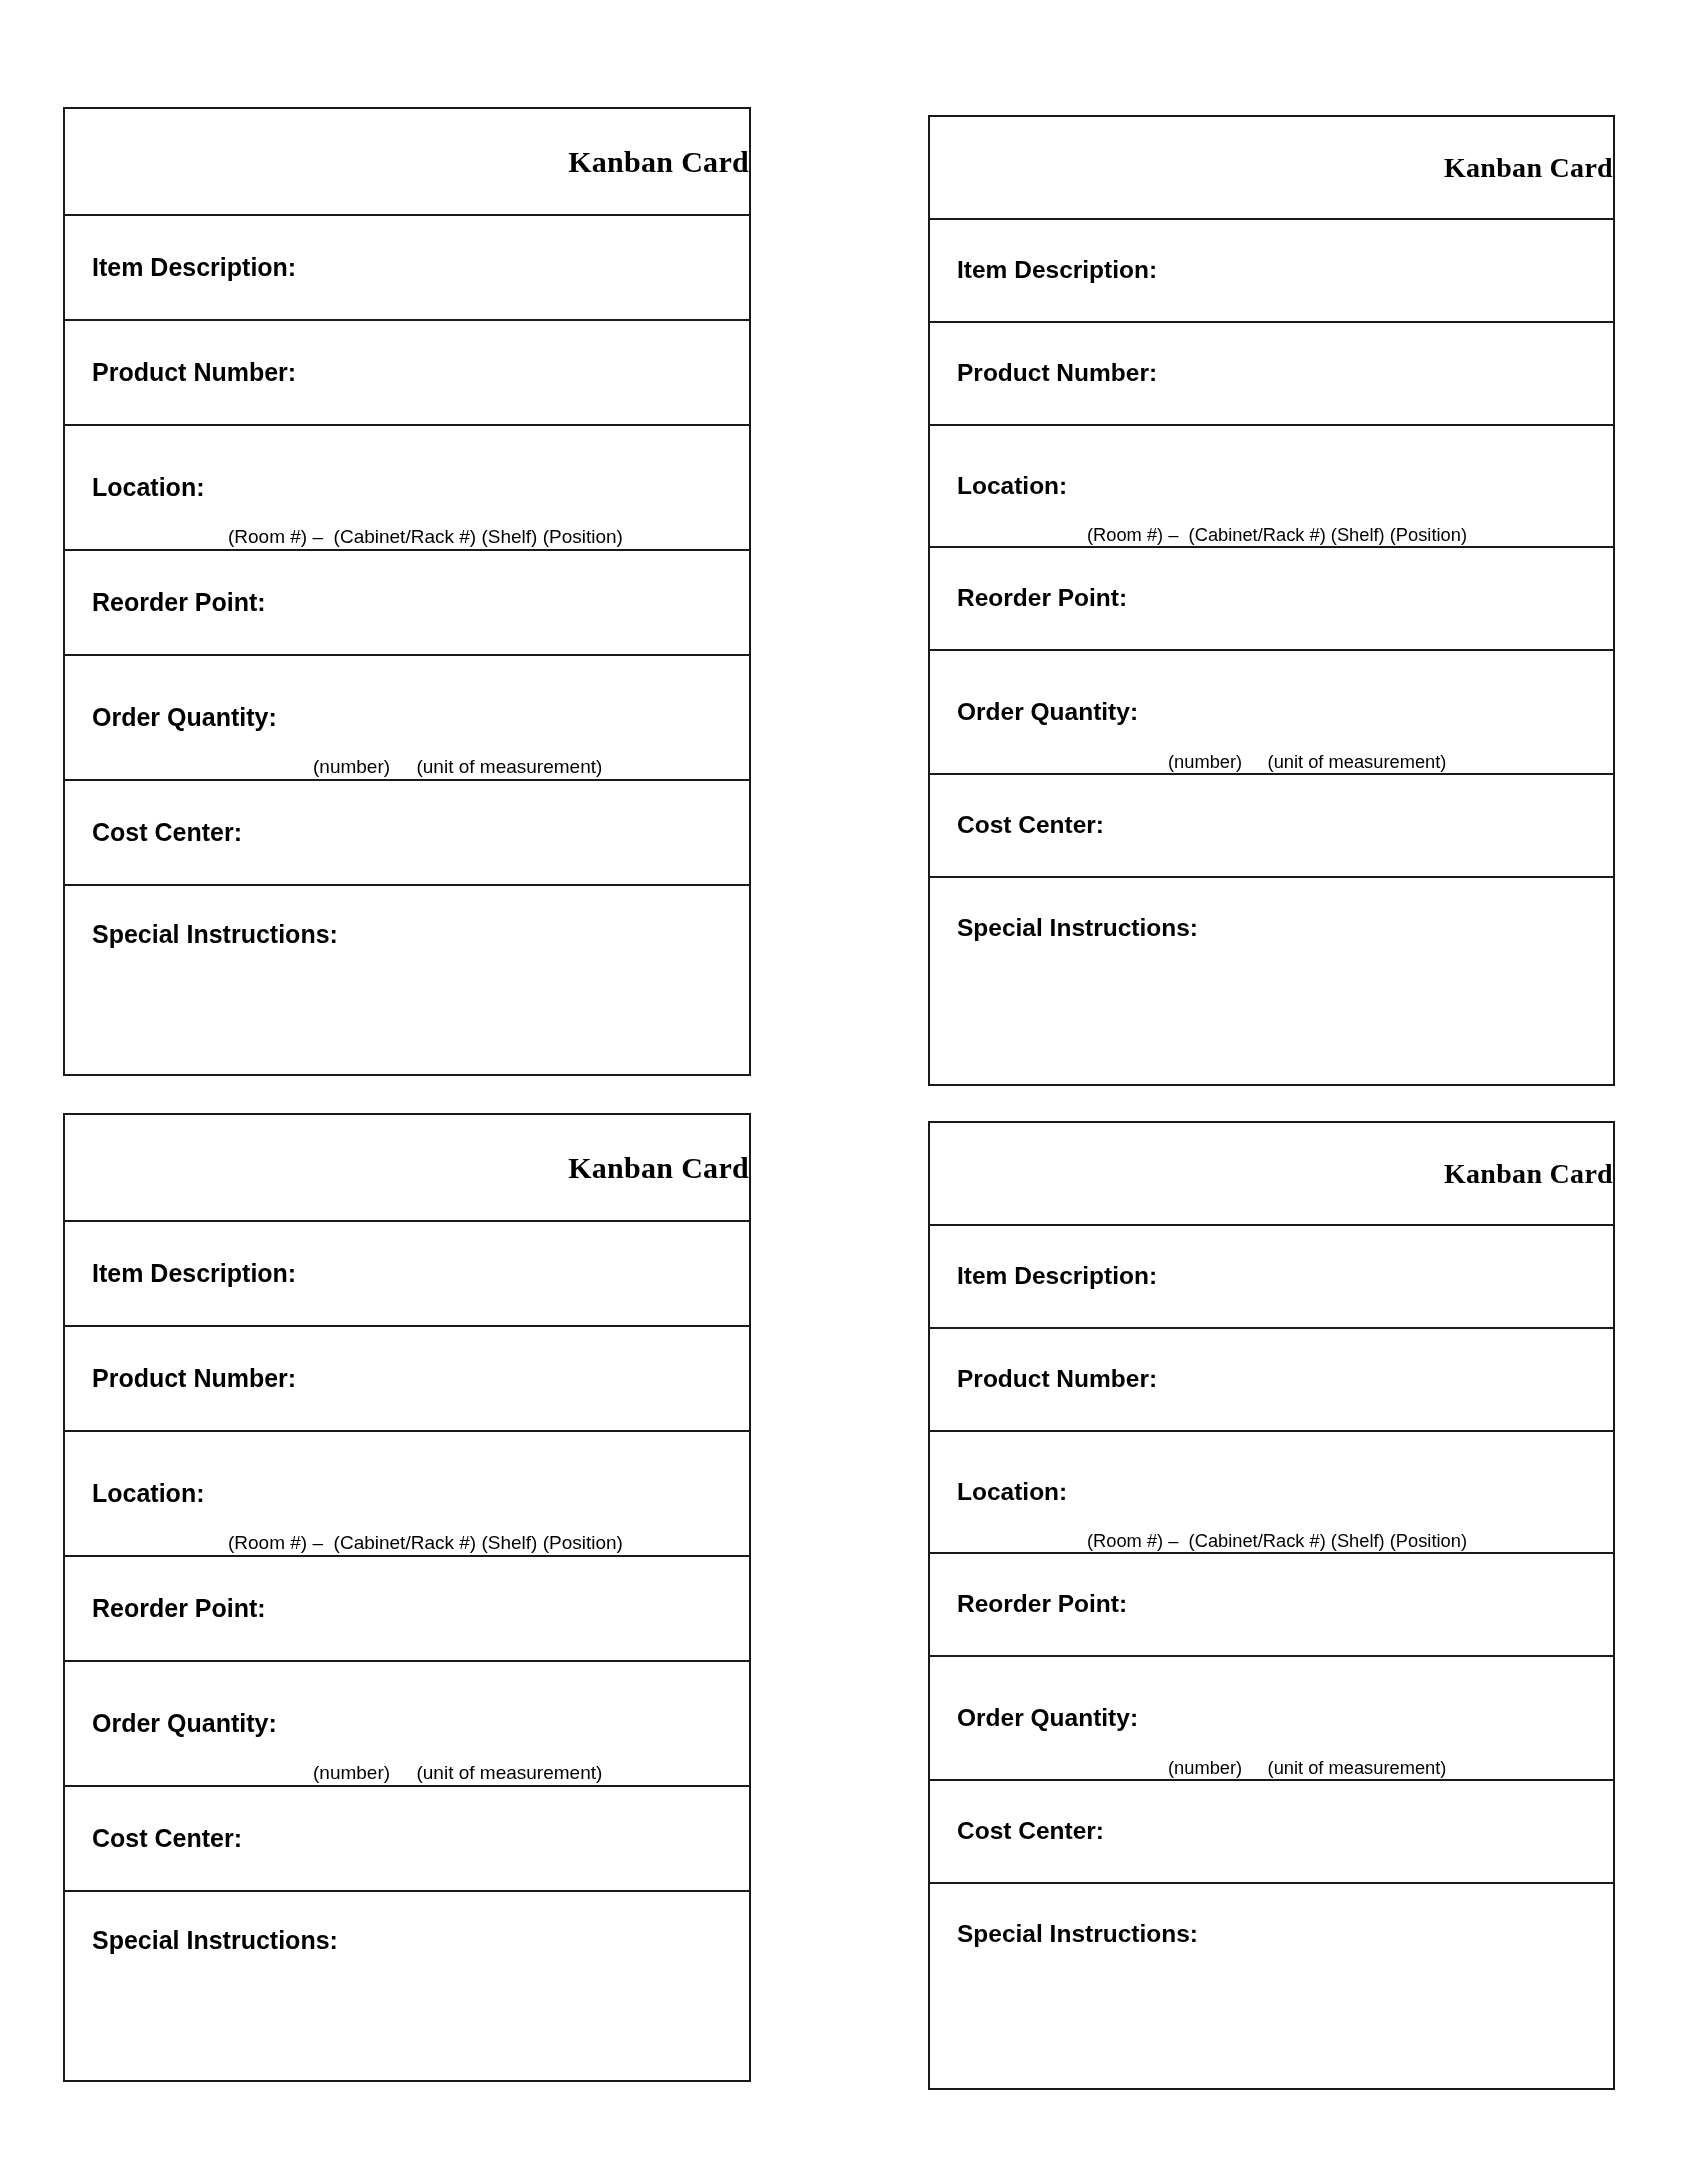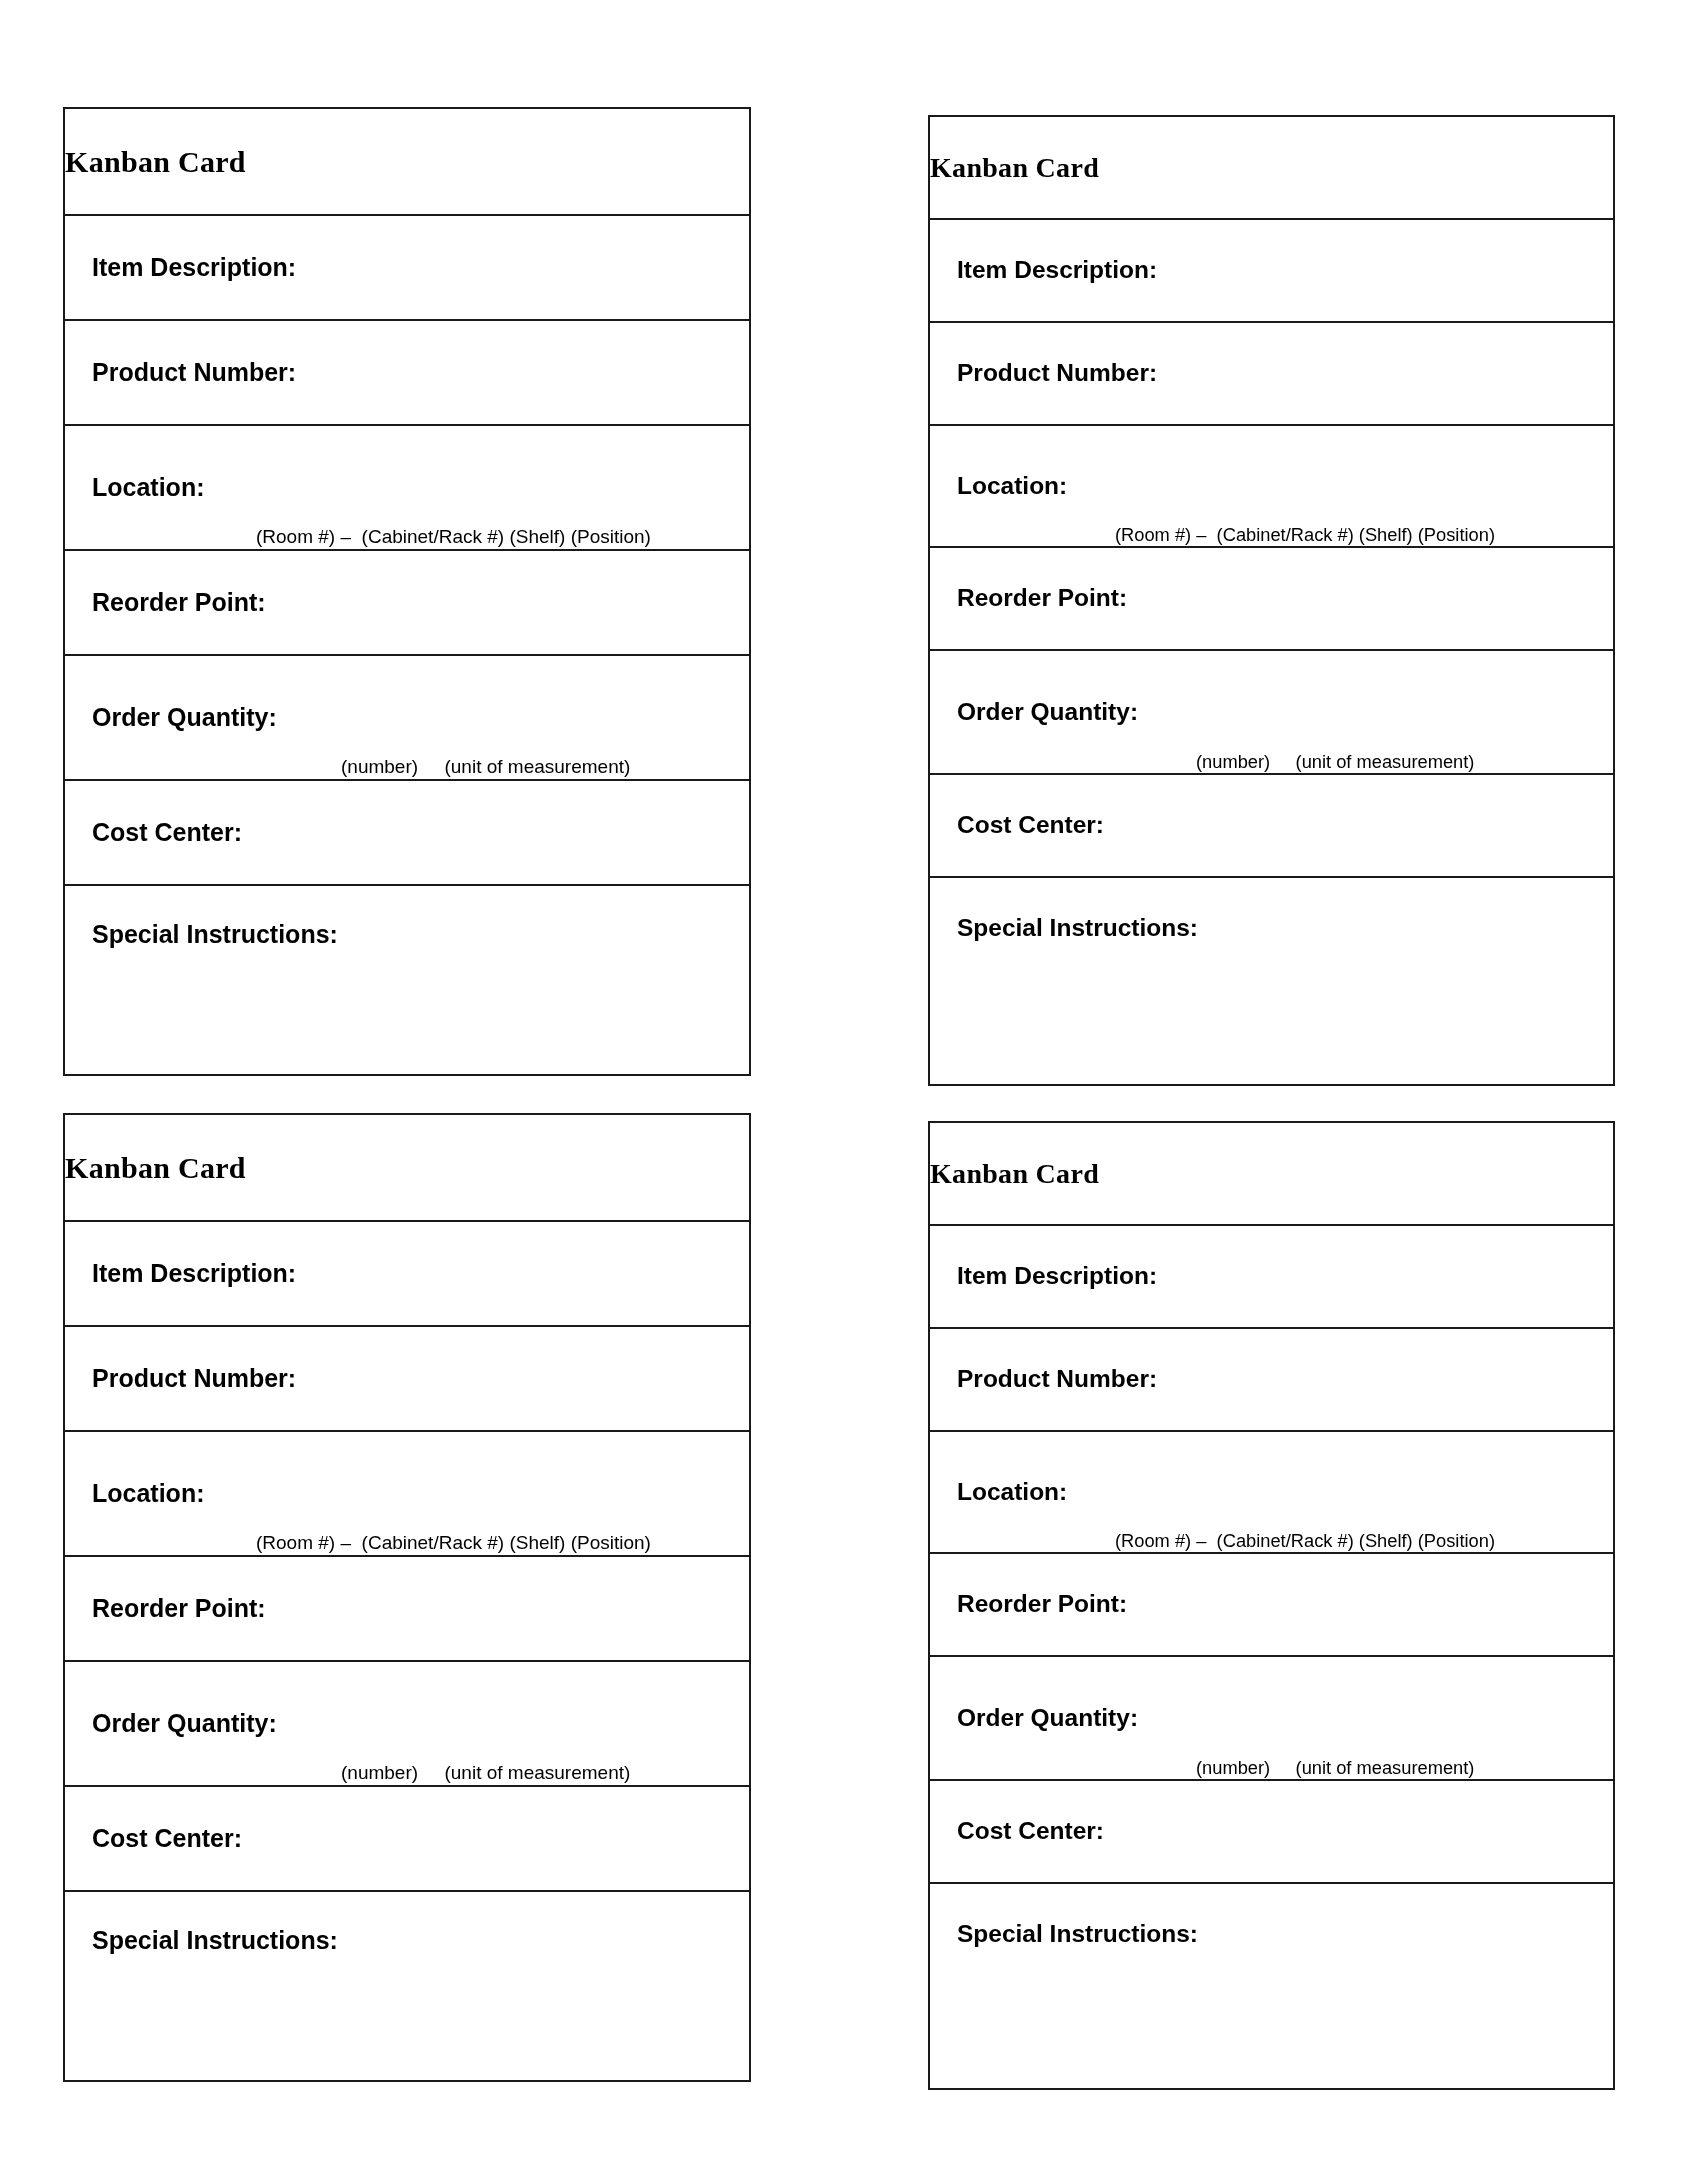--- a/index.html
+++ b/index.html
@@ -40,21 +40,21 @@
     flex-direction: column;
     justify-content: center;
     overflow: hidden;
   }
   .card-row:last-child {
     border-bottom: none;
   }
 
   
   .row-title {
-    align-items: flex-start;
+    align-items: flex-end;
     justify-content: center;
   }
   .card-title {
     font-family: "Liberation Serif", serif;
     font-weight: bold;
     font-size: 30px;
     line-height: 1.05;
     letter-spacing: 0.3px;
     text-align: center;
     white-space: nowrap;
@@ -74,21 +74,20 @@
     position: absolute;
     left: 0;
     right: 14px;
     bottom: 0.9px;
     font-family: "Liberation Sans", sans-serif;
     font-weight: normal;
     font-size: 19px;
     line-height: 1.1;
     white-space: pre;
     color: #000000;
-    margin-left: 28px;
   }
 
   
   .card-left .field-hint.hint-location  { padding-left: 163px; }
   .card-left .field-hint.hint-quantity  { padding-left: 248px; }
   
   .card-right .field-hint.hint-location { padding-left: 157px; }
   .card-right .field-hint.hint-quantity { padding-left: 238px; }
 
   

